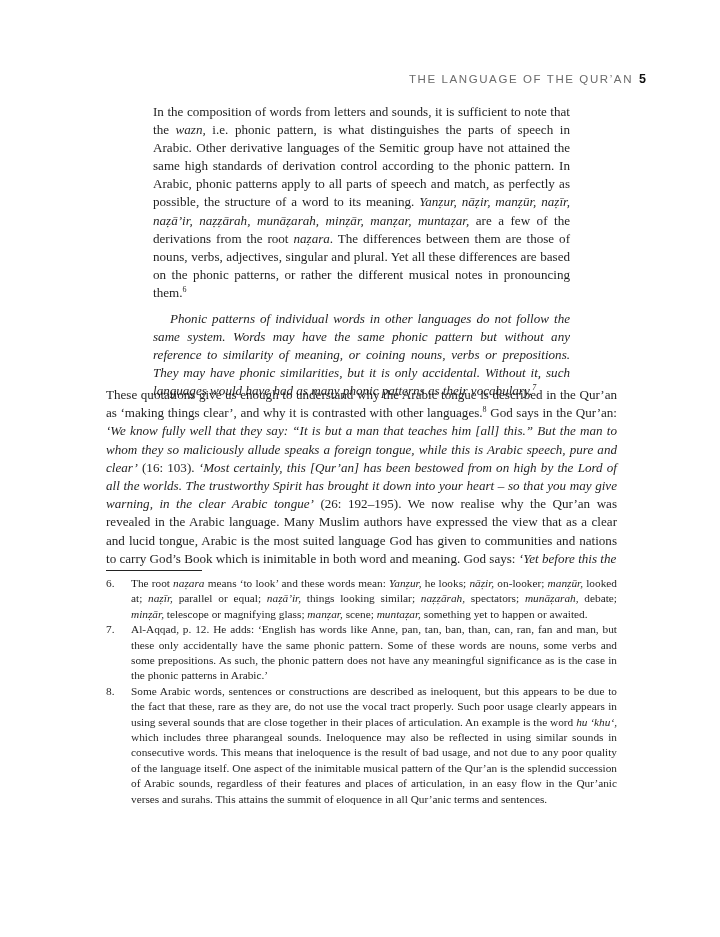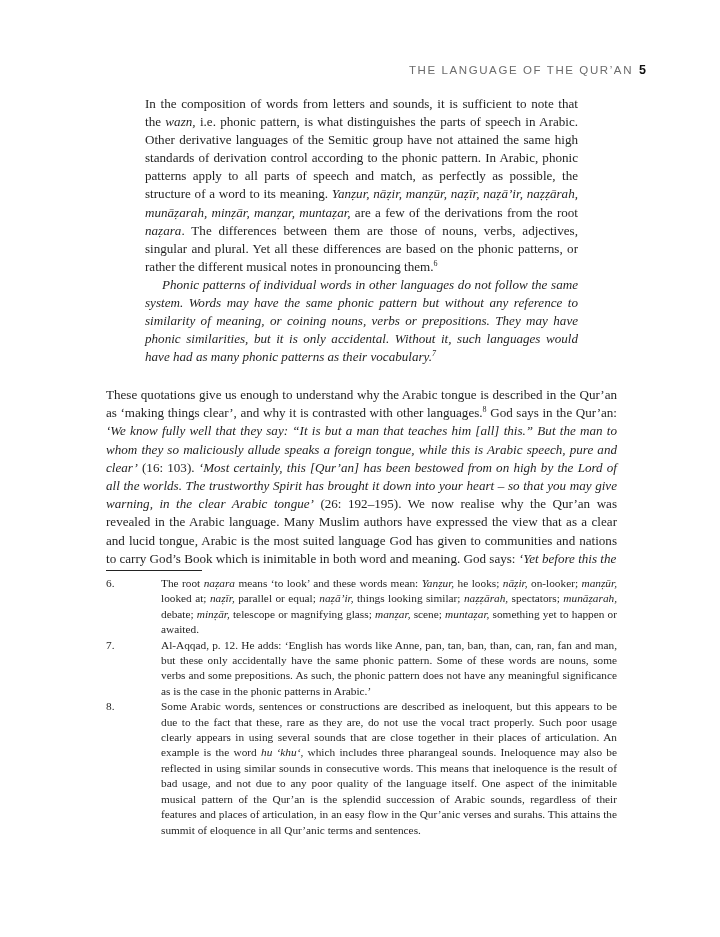--- a/index.html
+++ b/index.html
@@ -1,33 +1,33 @@
 <!DOCTYPE html>
 <html><head>
 <meta charset="utf-8">
 <style>
   html, body { margin:0; padding:0; background:#ffffff; }
   body { width:720px; height:937px; position:relative; overflow:hidden;
          font-family:"Liberation Serif", "DejaVu Serif", serif; color:#1f1f1f; }
-  .running-head { position:absolute; top:63px; right:74px; font-family:"Liberation Sans","DejaVu Sans",sans-serif;
+  .running-head { position:absolute; top:72px; right:74px; font-family:"Liberation Sans","DejaVu Sans",sans-serif;
                   font-size:11.5px; letter-spacing:1.6px; color:#6b6b6b; white-space:nowrap; }
   .running-head .pg { color:#111; font-weight:bold; margin-left:6px; letter-spacing:0; font-size:12.5px; }
   .blockquote { position:absolute; left:145px; top:95px; width:433px; font-size:13.1px; line-height:18.1px;
                 text-align:justify; }
-  .blockquote p { margin:0; }
+  .blockquote p { margin:8px; }
   .blockquote p.indent { text-indent:17px;font-style:italic; }
   .main { position:absolute; left:106px; top:386px; width:511px; font-size:13.1px; line-height:18.2px; text-align:justify; }
   .main p { margin:0; }
   sup { font-size:8px; line-height:0; vertical-align:5px; }
   i { font-style:italic; }
   .rule { position:absolute; left:106px; top:570px; width:96px; height:1px; background:#222; }
   .notes { position:absolute; left:106px; top:576px; width:511px; font-size:11.3px; line-height:15.4px; }
   .note { display:flex; margin:0; }
   .note .num { width:25px; flex:none; }
-  .note .txt { flex:1; text-align:justify;margin-left:30px; }
+  .note .txt { flex:1; text-align:justify; }
 </style>
 </head>
 <body>
 
 <div class="running-head">
   <span>THE LANGUAGE OF THE QUR’AN</span><span class="pg">5</span>
 </div>
 
 <div class="blockquote">
   <p><span>In the composition of words from letters and sounds, it is sufficient to note that the </span><i>wazn,</i><span> i.e. phonic pattern, is what distinguishes the parts of speech in Arabic. Other derivative languages of the Semitic group have not attained the same high standards of derivation control according to the phonic pattern. In Arabic, phonic patterns apply to all parts of speech and match, as perfectly as possible, the structure of a word to its meaning. </span><i>Yanẓur, nāẓir, manẓūr, naẓīr, naẓā’ir, naẓẓārah, munāẓarah, minẓār, manẓar, muntaẓar,</i><span> are a few of the derivations from the root </span><i>naẓara</i><span>. The differences between them are those of nouns, verbs, adjectives, singular and plural. Yet all these differences are based on the phonic patterns, or rather the different musical notes in pronouncing them.</span><sup>6</sup></p>

